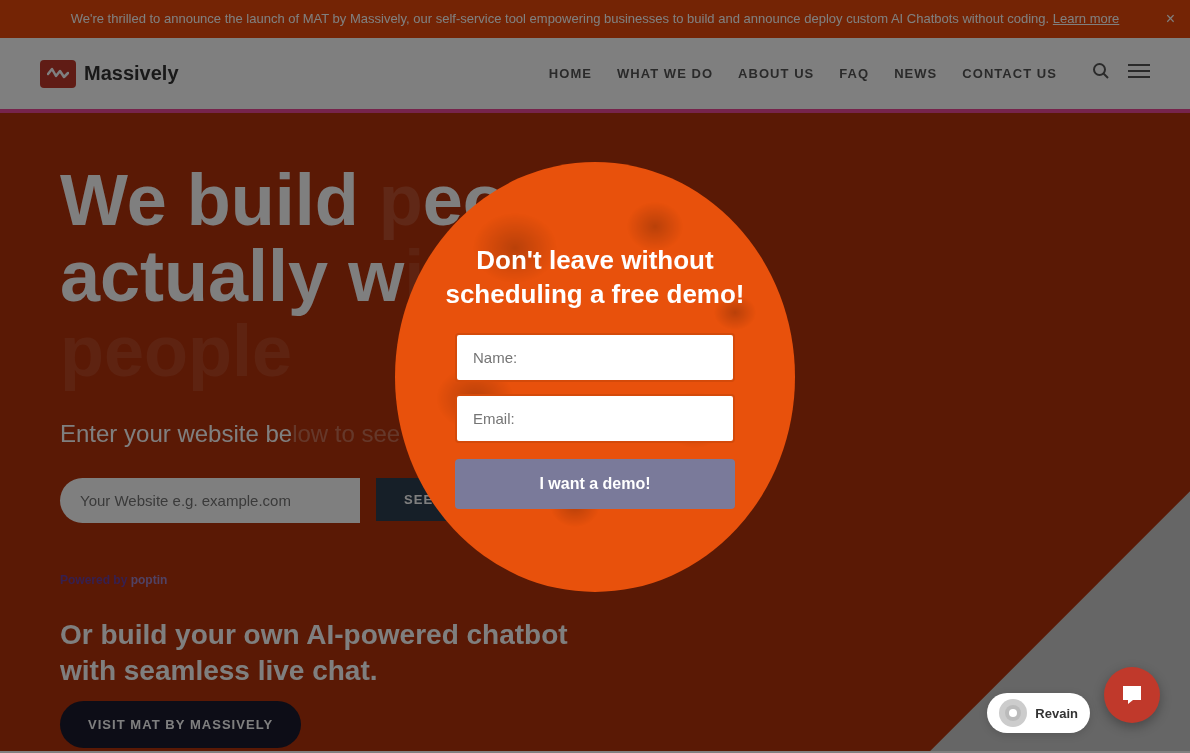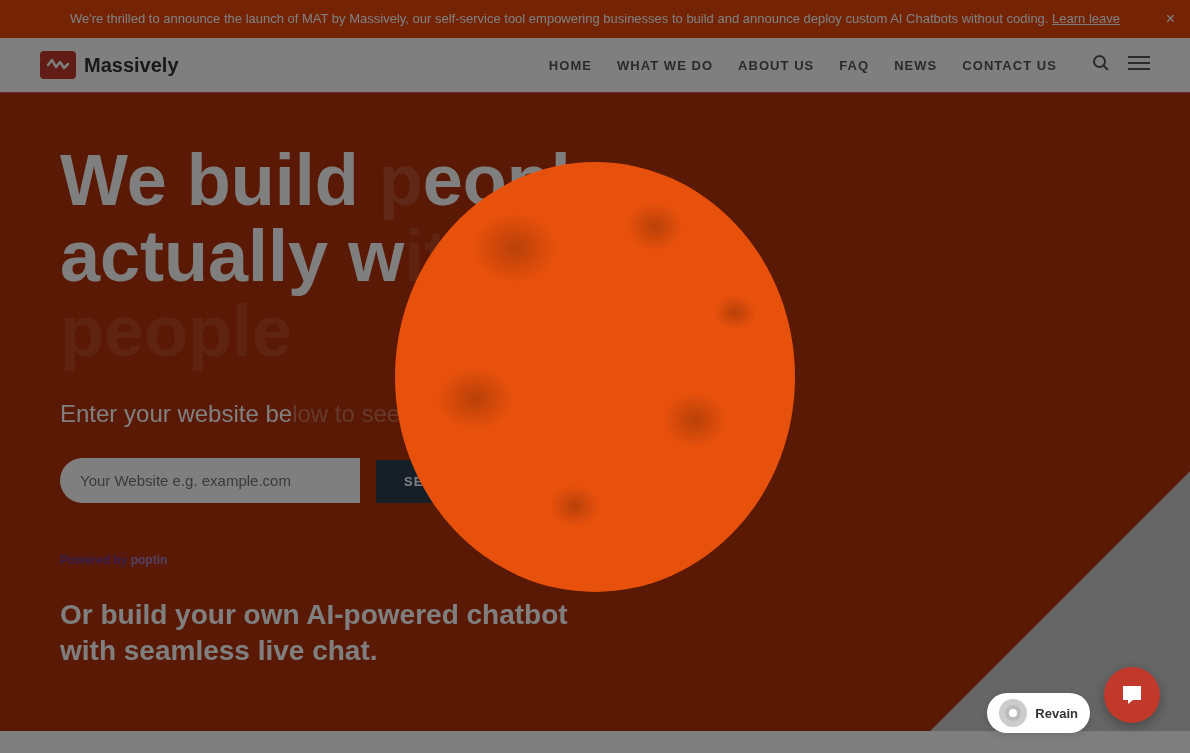--- a/index.html
+++ b/index.html
@@ -27,22 +27,22 @@
       background: none;
       border: none;
     }
 
     
     .header {
       background: white;
       display: flex;
       align-items: center;
       padding: 0 40px;
-      height: 55px;
-      border-bottom: 1px solid #ec4899;
+      height: 75px;
+      border-bottom: 4px solid #ec4899;
       position: relative;
       z-index: 10;
     }
     .logo {
       display: flex;
       align-items: center;
       gap: 8px;
       margin-right: auto;
     }
     .logo-icon {
@@ -115,21 +115,21 @@
     }
     .hero-subtitle {
       font-size: 24px;
       font-weight: 400;
       color: white;
       margin-bottom: 30px;
     }
     .hero-input-row {
       display: flex;
       gap: 16px;
-      align-items: flex-end;
+      align-items: flex-start;
       margin-bottom: 50px;
     }
     .hero-input {
       padding: 14px 20px;
       font-size: 15px;
       border: none;
       border-radius: 30px 0 0 30px;
       outline: none;
       width: 300px;
       color: #999;
@@ -313,21 +313,21 @@
       justify-content: center;
       font-size: 14px;
     }
     .revain-text { font-size: 13px; font-weight: 600; color: #333; }
   </style>
 </head>
 <body>
 
 <div class="announcement-banner">
   <span>We're thrilled to announce the launch of MAT by Massively, our self-service tool empowering businesses to build and announce deploy custom AI Chatbots without coding.</span>
-  <a href="#">Learn leave</a>
+  <a href="#">Learn more</a>
   <button class="banner-close">×</button>
 </div>
 
 <header class="header">
   <div class="logo">
     <div class="logo-icon">
       <svg viewBox="0 0 22 16" fill="white">
         <path d="M1 8 L5 3 L9 10 L13 5 L17 11 L21 7" stroke="white" stroke-width="2.5" fill="none" stroke-linecap="round" stroke-linejoin="round"></path>
       </svg>
     </div>
@@ -363,25 +363,33 @@
   <p class="hero-subtitle">Enter your website be<span style="opacity:0.3">low to see it in action</span></p>
   <div class="hero-input-row">
     <input class="hero-input" type="text" placeholder="Your Website e.g. example.com" style="">
     <button class="hero-btn">SEE M</button>
   </div>
   <div class="powered-by">
     <span>Powered by</span> <span style="color:#a084c8;font-weight:700;">poptin</span>
   </div>
   <p class="hero-secondary-title" style="margin-top:30px;white-space:pre-line;">Or build your own AI-powered chatbot
 with seamless live chat.</p>
+  <button class="hero-cta-btn">VISIT MAT BY MASSIVELY</button>
 </section>
 
 <div class="modal-overlay">
   <div class="modal">
     <button class="modal-close">×</button>
+    <div class="modal-inner">
+      <h2 class="modal-title" style="white-space:pre-line;">Don't leave without
+scheduling a free demo!</h2>
+      <input class="modal-input" type="text" placeholder="Name:" style="">
+      <input class="modal-input" type="email" placeholder="Email:" style="">
+      <button class="modal-submit">I want a demo!</button>
+    </div>
   </div>
 </div>
 
 <div class="chat-widget">
   <svg width="26" height="26" viewBox="0 0 26 26" fill="white">
     <path d="M4 4h18v14H14l-5 4v-4H4z" fill="white"></path>
   </svg>
 </div>
 
 <div class="revain-widget">

